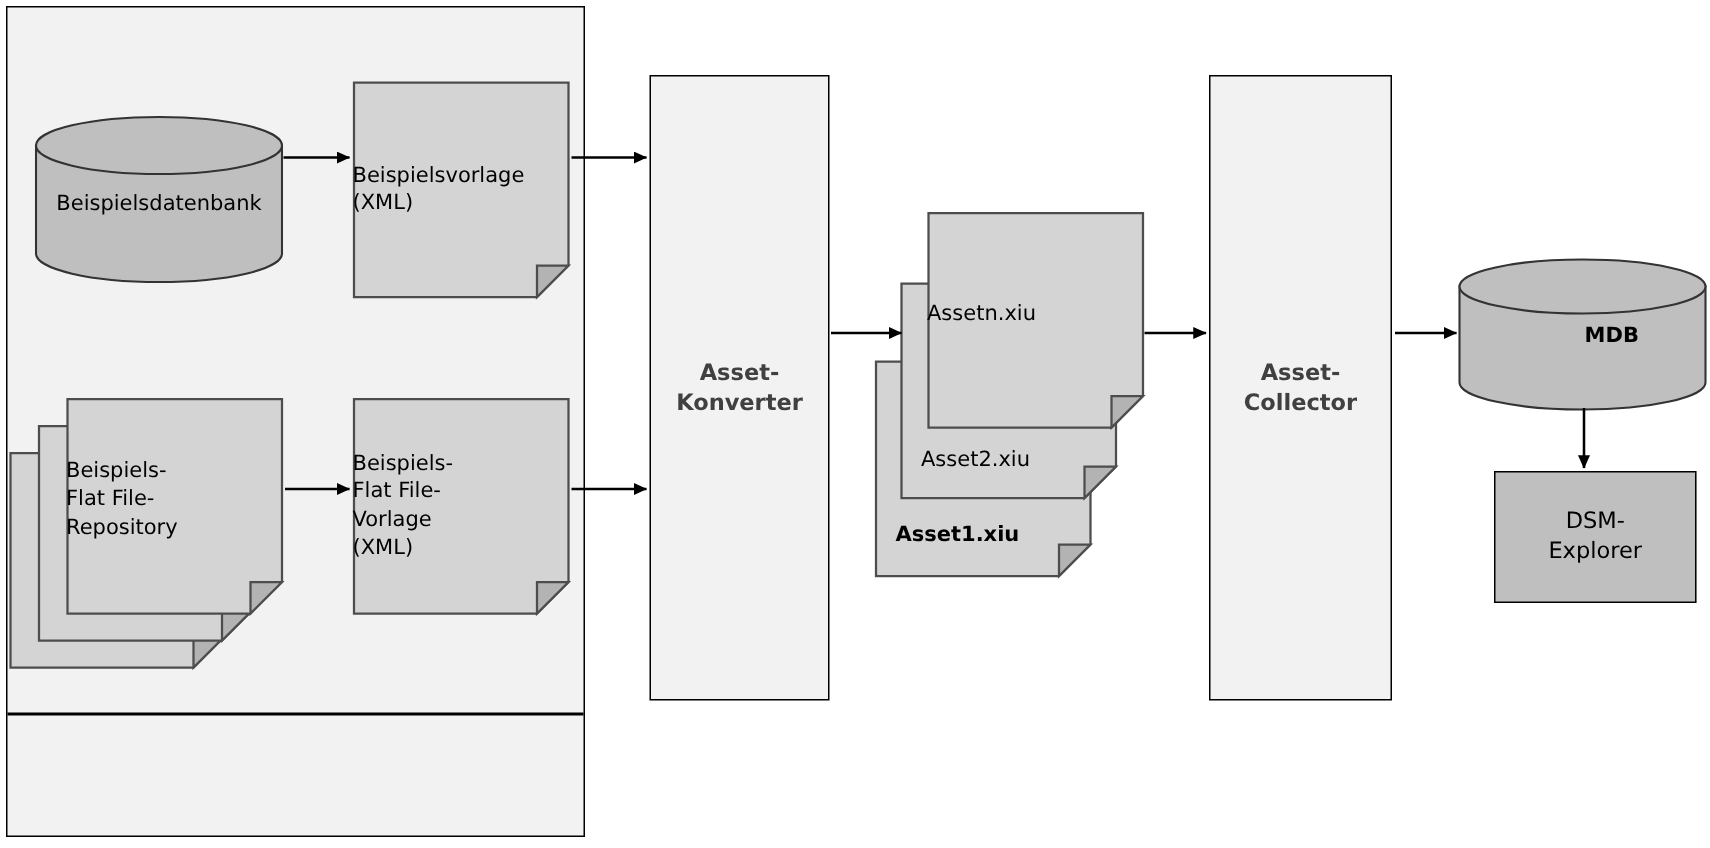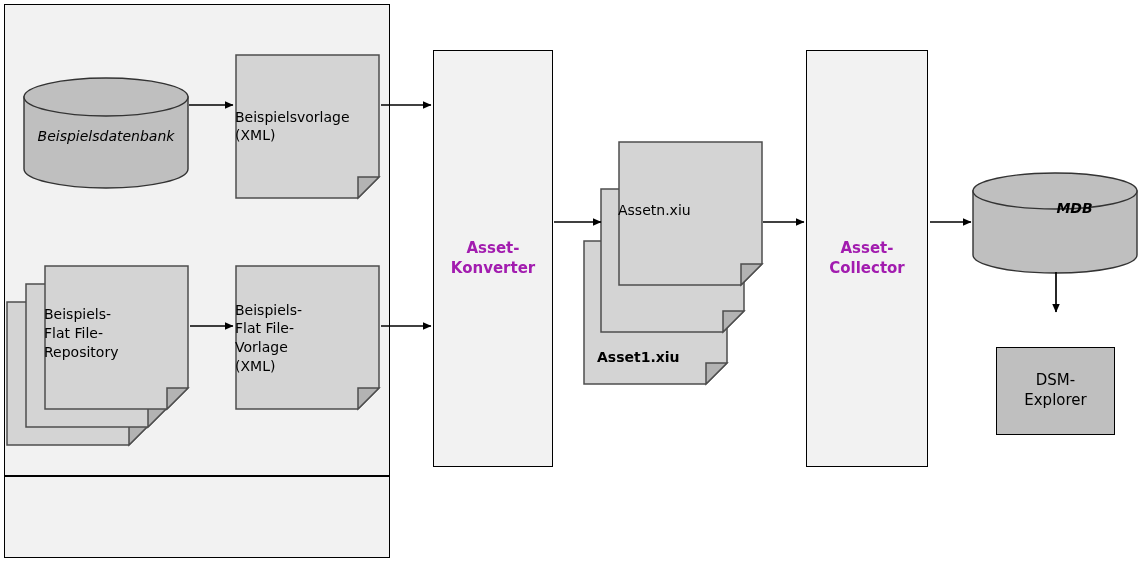--- a/index.html
+++ b/index.html
@@ -36,21 +36,21 @@
     border: 1.6px solid #000000;
     box-sizing: border-box;
     display: flex;
     align-items: center;
     justify-content: center;
     text-align: center;
   }
   .process-label {
     font-size: 15px;
     font-weight: bold;
-    color: #a21caf;
+    color: #404040;
     line-height: 1.32;
     white-space: pre-line;
   }
   
   .doc-wrap { position: absolute; }
   .doc-wrap svg { position: absolute; left: 0; top: 0; overflow: visible; }
   .doc-text {
     position: absolute;
     left: 0; right: 0;
     top: 50%;
@@ -70,21 +70,20 @@
   
   .cyl-wrap { position: absolute; }
   .cyl-wrap svg { position: absolute; left: 0; top: 0; }
   .cyl-text {
     position: absolute;
     left: 0; right: 0;
     text-align: center;
     font-size: 14px;
     color: #000000;
     pointer-events: none;
-    font-style: italic;
   }
   .cyl-text.bold { font-weight: bold; }
 
   
   .plain-box {
     box-sizing: border-box;
     background: #bfbfbf;
     border: 1.6px solid #000000;
     display: flex;
     align-items: center;
@@ -176,44 +175,45 @@
       <path d="M144,123 L123,144 L123,123 Z" fill="#b3b3b3" stroke="#4d4d4d" stroke-width="1.5"></path>
     </svg>
     <div class="doc-text left-al" style="top:117px;font-weight:bold;">Asset1.xiu</div>
   </div>
 
   <div class="doc-wrap" style="left:600px; top:188px; width:145px; height:145px;">
     <svg width="145" height="145" viewBox="0 0 145 145">
       <path d="M1,1 L144,1 L144,123 L123,144 L1,144 Z" fill="#d4d4d4" stroke="#4d4d4d" stroke-width="1.5"></path>
       <path d="M144,123 L123,144 L123,123 Z" fill="#b3b3b3" stroke="#4d4d4d" stroke-width="1.5"></path>
     </svg>
+    <div class="doc-text left-al" style="top:119px;">Asset2.xiu</div>
   </div>
 
   <div class="doc-wrap" style="left:618px; top:141px; width:145px; height:145px;">
     <svg width="145" height="145" viewBox="0 0 145 145">
       <path d="M1,1 L144,1 L144,123 L123,144 L1,144 Z" fill="#d4d4d4" stroke="#4d4d4d" stroke-width="1.5"></path>
       <path d="M144,123 L123,144 L123,123 Z" fill="#b3b3b3" stroke="#4d4d4d" stroke-width="1.5"></path>
     </svg>
     <div class="doc-text" style="top:69px;">Assetn.xiu</div>
   </div>
 
   <div class="abs process-box" style="left:806px; top:50px; width:122px; height:417px;">
     <span class="process-label">Asset-
 Collector</span>
   </div>
 
   <div class="cyl-wrap" style="left:972px; top:172px; width:166px; height:102px;">
     <svg width="166" height="102" viewBox="0 0 166 102">
       <path d="M1,19 L1,83 A82,18 0 0 0 165,83 L165,19 Z" fill="#bfbfbf" stroke="#333333" stroke-width="1.4"></path>
       <ellipse cx="83" cy="19" rx="82" ry="18" fill="#bfbfbf" stroke="#333333" stroke-width="1.4"></ellipse>
     </svg>
-    <div class="cyl-text bold" style="top:28px;padding-left:39px;">MDB</div>
-  </div>
-
-  <div class="abs plain-box" style="left:996px; top:314px; width:119px; height:88px;margin-top:33px;">
+    <div class="cyl-text bold" style="top:44px;padding-left:39px;">MDB</div>
+  </div>
+
+  <div class="abs plain-box" style="left:996px; top:314px; width:135px; height:88px;">
     <span class="plain-box-label">DSM-
 Explorer</span>
   </div>
 
   <svg id="arrows" viewBox="0 0 1140 565">
     <defs>
       <marker id="ah" markerWidth="9" markerHeight="8" refX="8.5" refY="4" orient="auto" markerUnits="userSpaceOnUse">
         <path d="M0,0 L9,4 L0,8 z" fill="#000000"></path>
       </marker>
     </defs>

